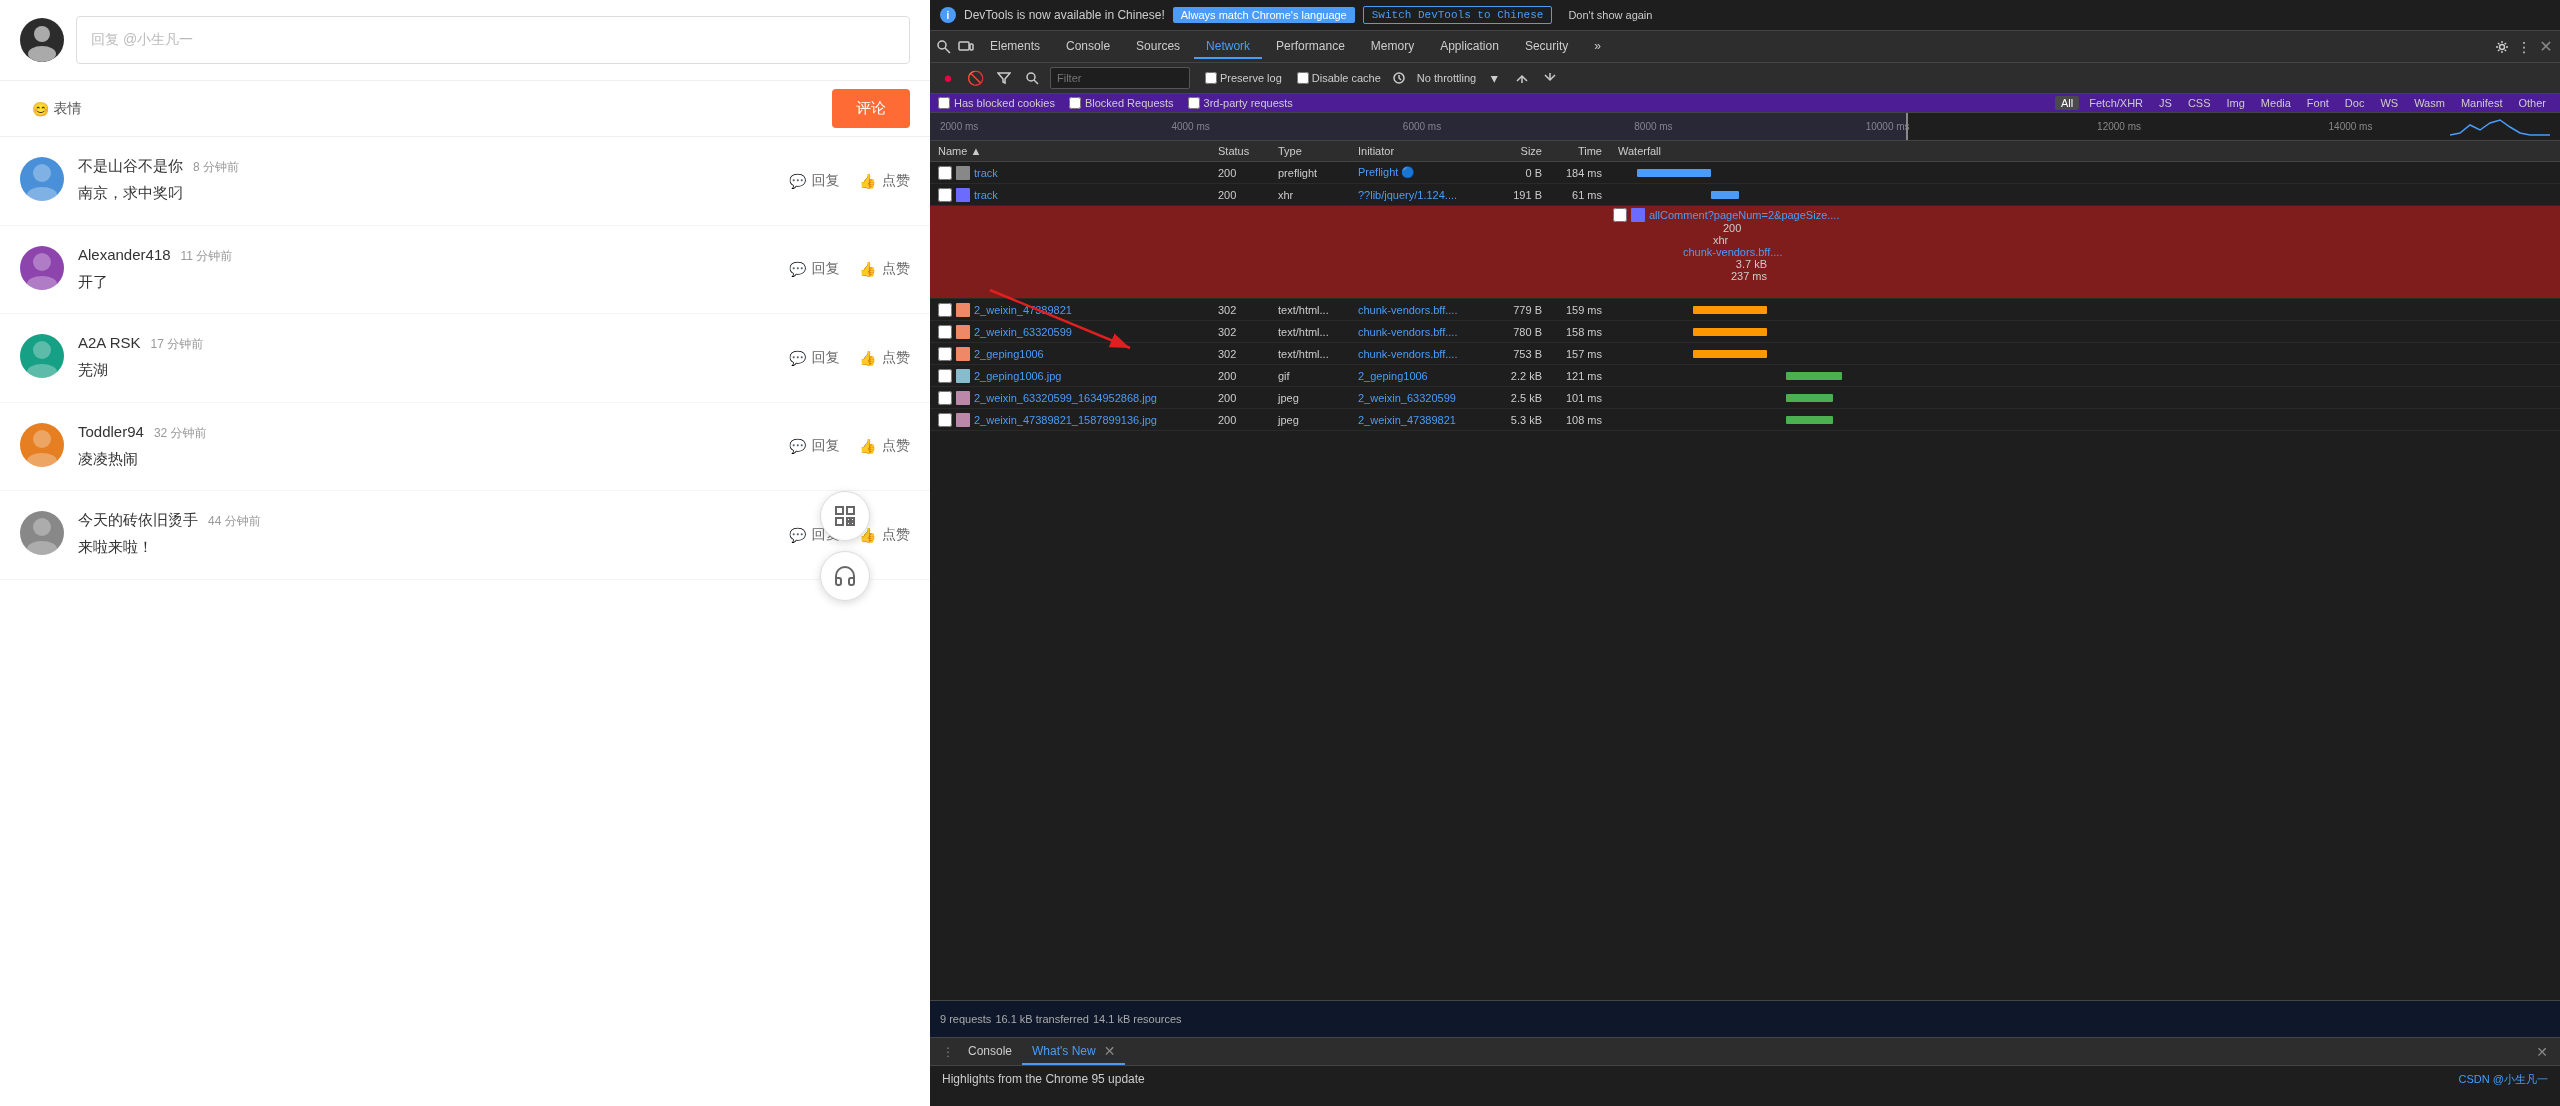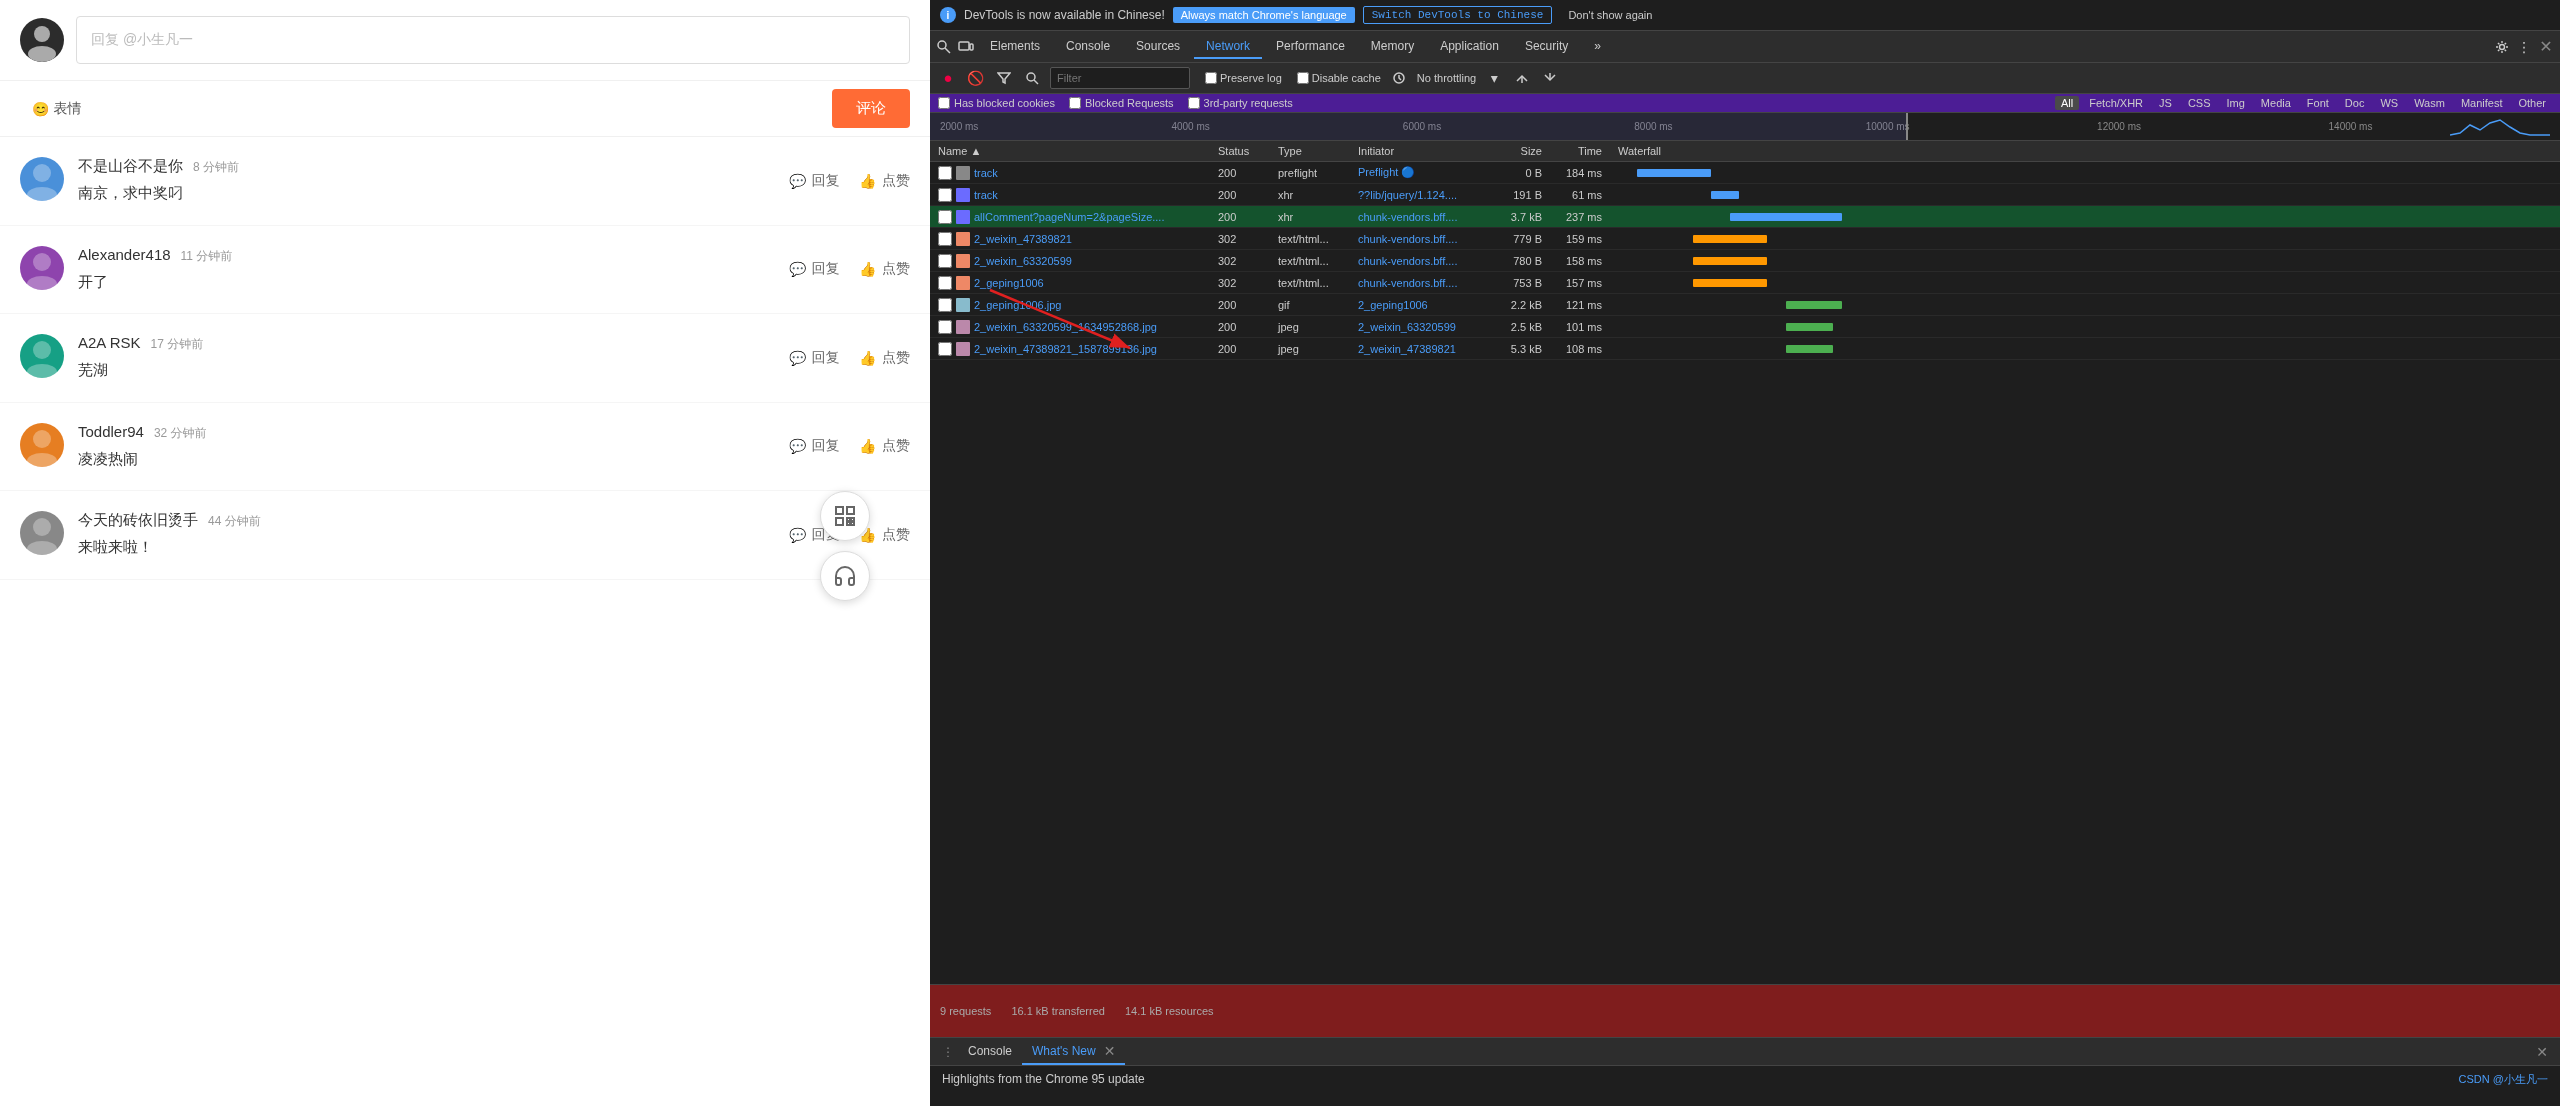--- a/index.html
+++ b/index.html
@@ -235,21 +235,21 @@
     .col-waterfall { flex: 1; }
 
     .network-row {
       display: flex;
       align-items: center;
       border-bottom: 1px solid #2a2a2a;
       padding: 2px 0;
       cursor: pointer;
       min-height: 22px;
     }
-    .network-row.selected { background: #14532d; }
+    .network-row.selected { background: #7f1d1d; flex-direction: column; }
     .network-row .net-col { font-size: 11px; color: #ccc; }
     .network-row .col-name { display: flex; align-items: center; gap: 4px; }
     .row-checkbox { width: 14px; height: 14px; flex-shrink: 0; }
     .file-icon { width: 14px; height: 14px; flex-shrink: 0; display: inline-block; border-radius: 1px; }
     .file-icon.xhr { background: #6b6bff; }
     .file-icon.preflight { background: #888; }
     .file-icon.html { background: #e86; }
     .file-icon.gif { background: #8bc; }
     .file-icon.jpeg { background: #b8a; }
 
@@ -265,27 +265,27 @@
       height: 8px;
       top: 3px;
       border-radius: 1px;
     }
     .wf-blue { background: #4a9cf8; }
     .wf-green { background: #4caf50; }
     .wf-orange { background: #ff9800; }
 
     
     .devtools-status-bar {
-      background: #7f1d1d;
+      background: #0f172a;
       border-top: 1px solid #444;
-      padding: 20px 10px;
+      padding: 12px 10px;
       font-size: 11px;
       color: #aaa;
       display: flex;
-      gap: 20px;
+      gap: 4px;
     }
 
     
     .devtools-bottom-bar {
       background: #2d2d2d;
       border-top: 1px solid #444;
       display: flex;
       flex-direction: column;
     }
     .bottom-tabs {

